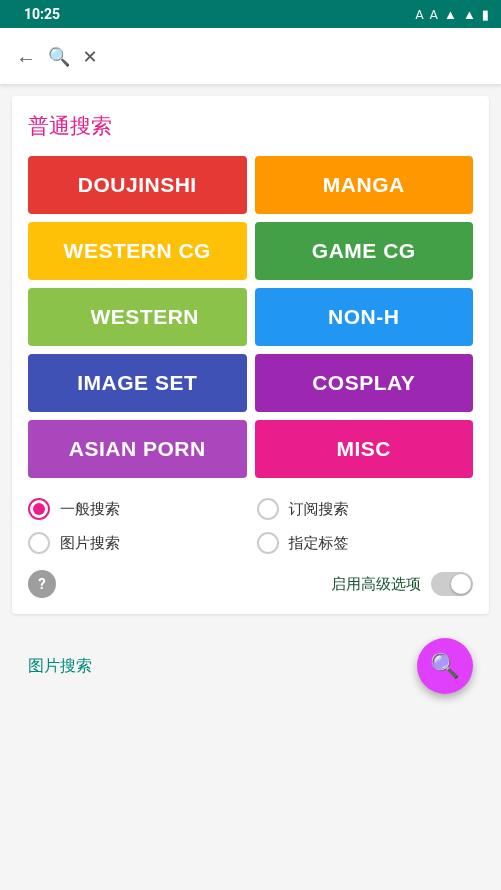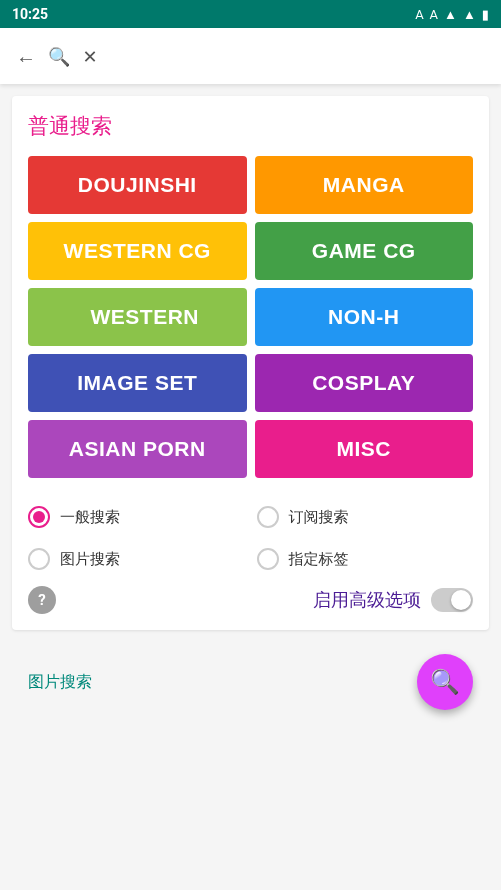--- a/index.html
+++ b/index.html
@@ -18,20 +18,21 @@
       height: 28px;
       display: flex;
       align-items: center;
       justify-content: space-between;
       padding: 0 12px;
     }
     .status-time {
       color: white;
       font-size: 14px;
       font-weight: bold;
+      margin-left: 12px;
     }
     .status-icons {
       display: flex;
       align-items: center;
       gap: 6px;
     }
     .status-icon {
       color: white;
       font-size: 13px;
     }
@@ -126,21 +127,20 @@
       grid-template-columns: 1fr 1fr;
       gap: 12px;
       margin-bottom: 16px;
     }
 
     .radio-option {
       display: flex;
       align-items: center;
       gap: 10px;
       cursor: pointer;
-      margin-top: 8px;
     }
 
     .radio-circle {
       width: 22px;
       height: 22px;
       border-radius: 50%;
       border: 2px solid #ccc;
       display: flex;
       align-items: center;
       justify-content: center;
@@ -182,22 +182,22 @@
       display: flex;
       align-items: center;
       justify-content: center;
       font-size: 15px;
       font-weight: bold;
       margin-right: auto;
       cursor: pointer;
     }
 
     .advanced-label {
-      font-size: 18px;
-      color: #4c1d95;
+      font-size: 15px;
+      color: #14532d;
     }
 
     .toggle-switch {
       width: 42px;
       height: 24px;
       border-radius: 12px;
       background: #ccc;
       position: relative;
       cursor: pointer;
     }

